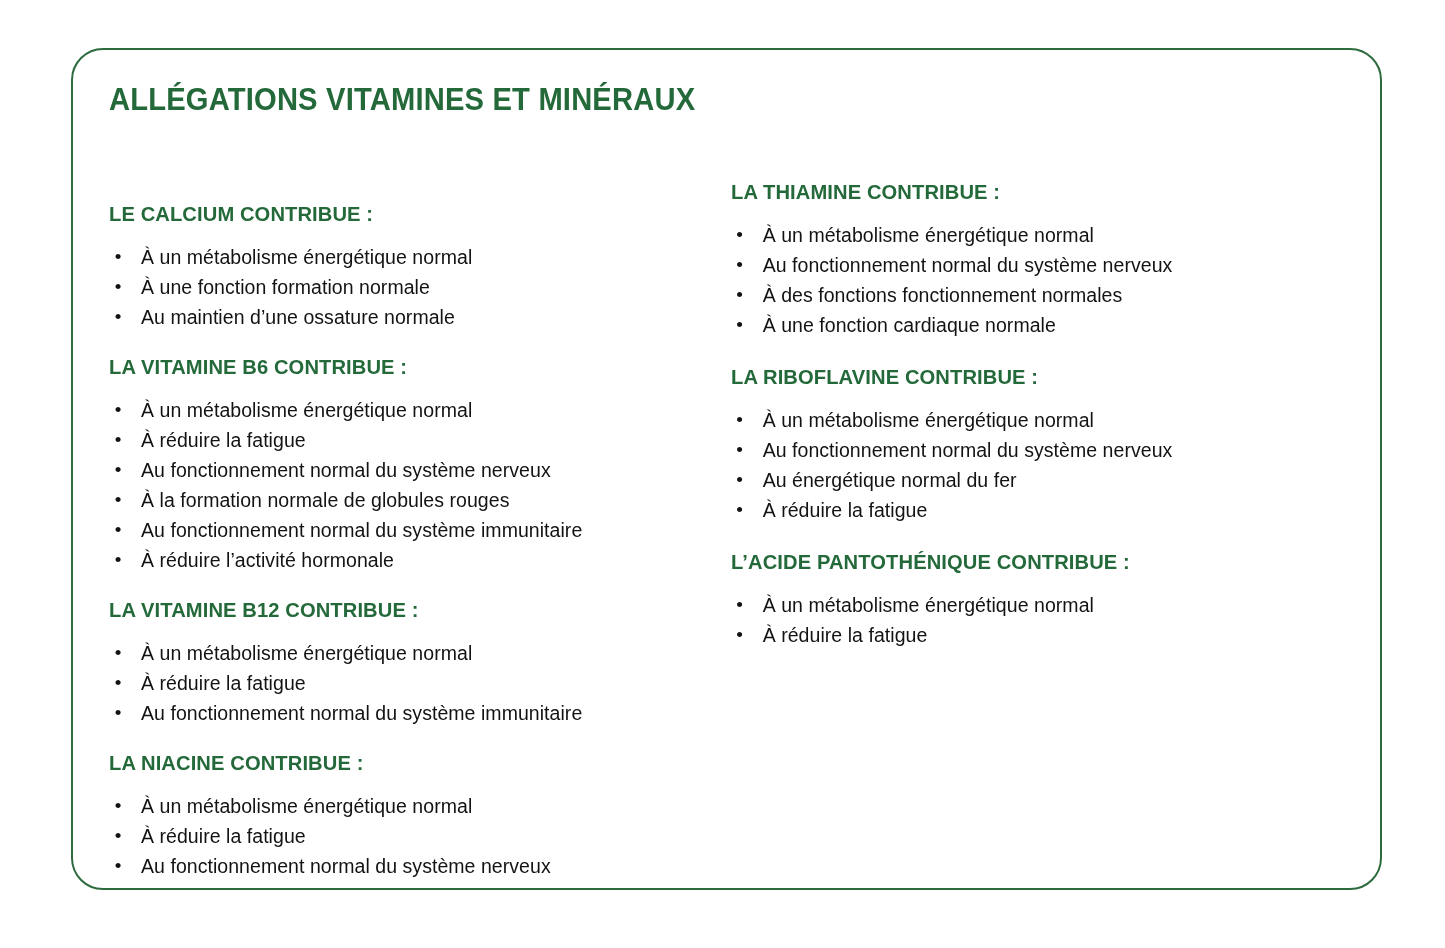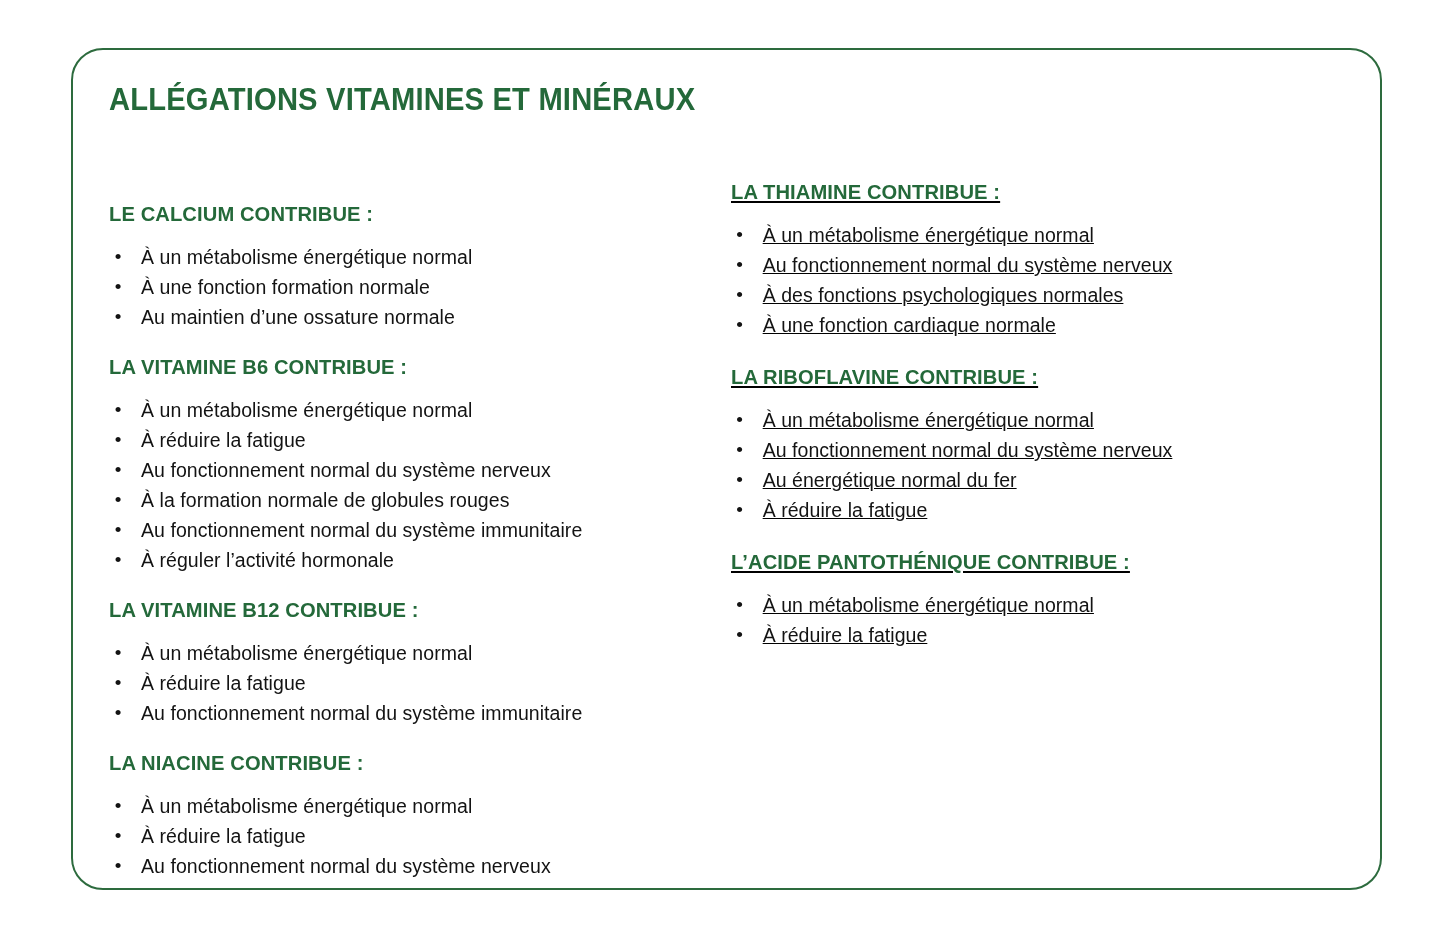--- a/index.html
+++ b/index.html
@@ -72,21 +72,20 @@
   }
 
   .col-left {
     width: 640px;
     padding-right: 10px;
   }
 
   .col-right {
     width: 640px;
     padding-left: 0px;
-    text-decoration: underline;
   }
 
   .section {
     margin-bottom: 22px;
   }
   .section:last-child { margin-bottom: 0; }
 
   .section-title {
     font-family: "Liberation Sans Narrow", "Liberation Sans", sans-serif;
     font-weight: bold;
@@ -153,21 +152,21 @@
               </ul>
             </div>
             <div class="section">
               <div class="section-title">LA VITAMINE B6 CONTRIBUE :</div>
               <ul class="claims">
                 <li class="claim"><span class="bullet">•</span><span>À un métabolisme énergétique normal</span></li>
                 <li class="claim"><span class="bullet">•</span><span>À réduire la fatigue</span></li>
                 <li class="claim"><span class="bullet">•</span><span>Au fonctionnement normal du système nerveux</span></li>
                 <li class="claim"><span class="bullet">•</span><span>À la formation normale de globules rouges</span></li>
                 <li class="claim"><span class="bullet">•</span><span>Au fonctionnement normal du système immunitaire</span></li>
-                <li class="claim"><span class="bullet">•</span><span>À réguler l’activité hormonale</span></li>
+                <li class="claim"><span class="bullet">•</span><span>À réduire l’activité hormonale</span></li>
               </ul>
             </div>
             <div class="section">
               <div class="section-title">LA VITAMINE B12 CONTRIBUE :</div>
               <ul class="claims">
                 <li class="claim"><span class="bullet">•</span><span>À un métabolisme énergétique normal</span></li>
                 <li class="claim"><span class="bullet">•</span><span>À réduire la fatigue</span></li>
                 <li class="claim"><span class="bullet">•</span><span>Au fonctionnement normal du système immunitaire</span></li>
               </ul>
             </div>
@@ -179,21 +178,21 @@
                 <li class="claim"><span class="bullet">•</span><span>Au fonctionnement normal du système nerveux</span></li>
               </ul>
             </div>
           </div>
         <div class="col col-right">
             <div class="section">
               <div class="section-title">LA THIAMINE CONTRIBUE :</div>
               <ul class="claims">
                 <li class="claim"><span class="bullet">•</span><span>À un métabolisme énergétique normal</span></li>
                 <li class="claim"><span class="bullet">•</span><span>Au fonctionnement normal du système nerveux</span></li>
-                <li class="claim"><span class="bullet">•</span><span>À des fonctions psychologiques normales</span></li>
+                <li class="claim"><span class="bullet">•</span><span>À des fonctions fonctionnement normales</span></li>
                 <li class="claim"><span class="bullet">•</span><span>À une fonction cardiaque normale</span></li>
               </ul>
             </div>
             <div class="section">
               <div class="section-title">LA RIBOFLAVINE CONTRIBUE :</div>
               <ul class="claims">
                 <li class="claim"><span class="bullet">•</span><span>À un métabolisme énergétique normal</span></li>
                 <li class="claim"><span class="bullet">•</span><span>Au fonctionnement normal du système nerveux</span></li>
                 <li class="claim"><span class="bullet">•</span><span>Au énergétique normal du fer</span></li>
                 <li class="claim"><span class="bullet">•</span><span>À réduire la fatigue</span></li>

